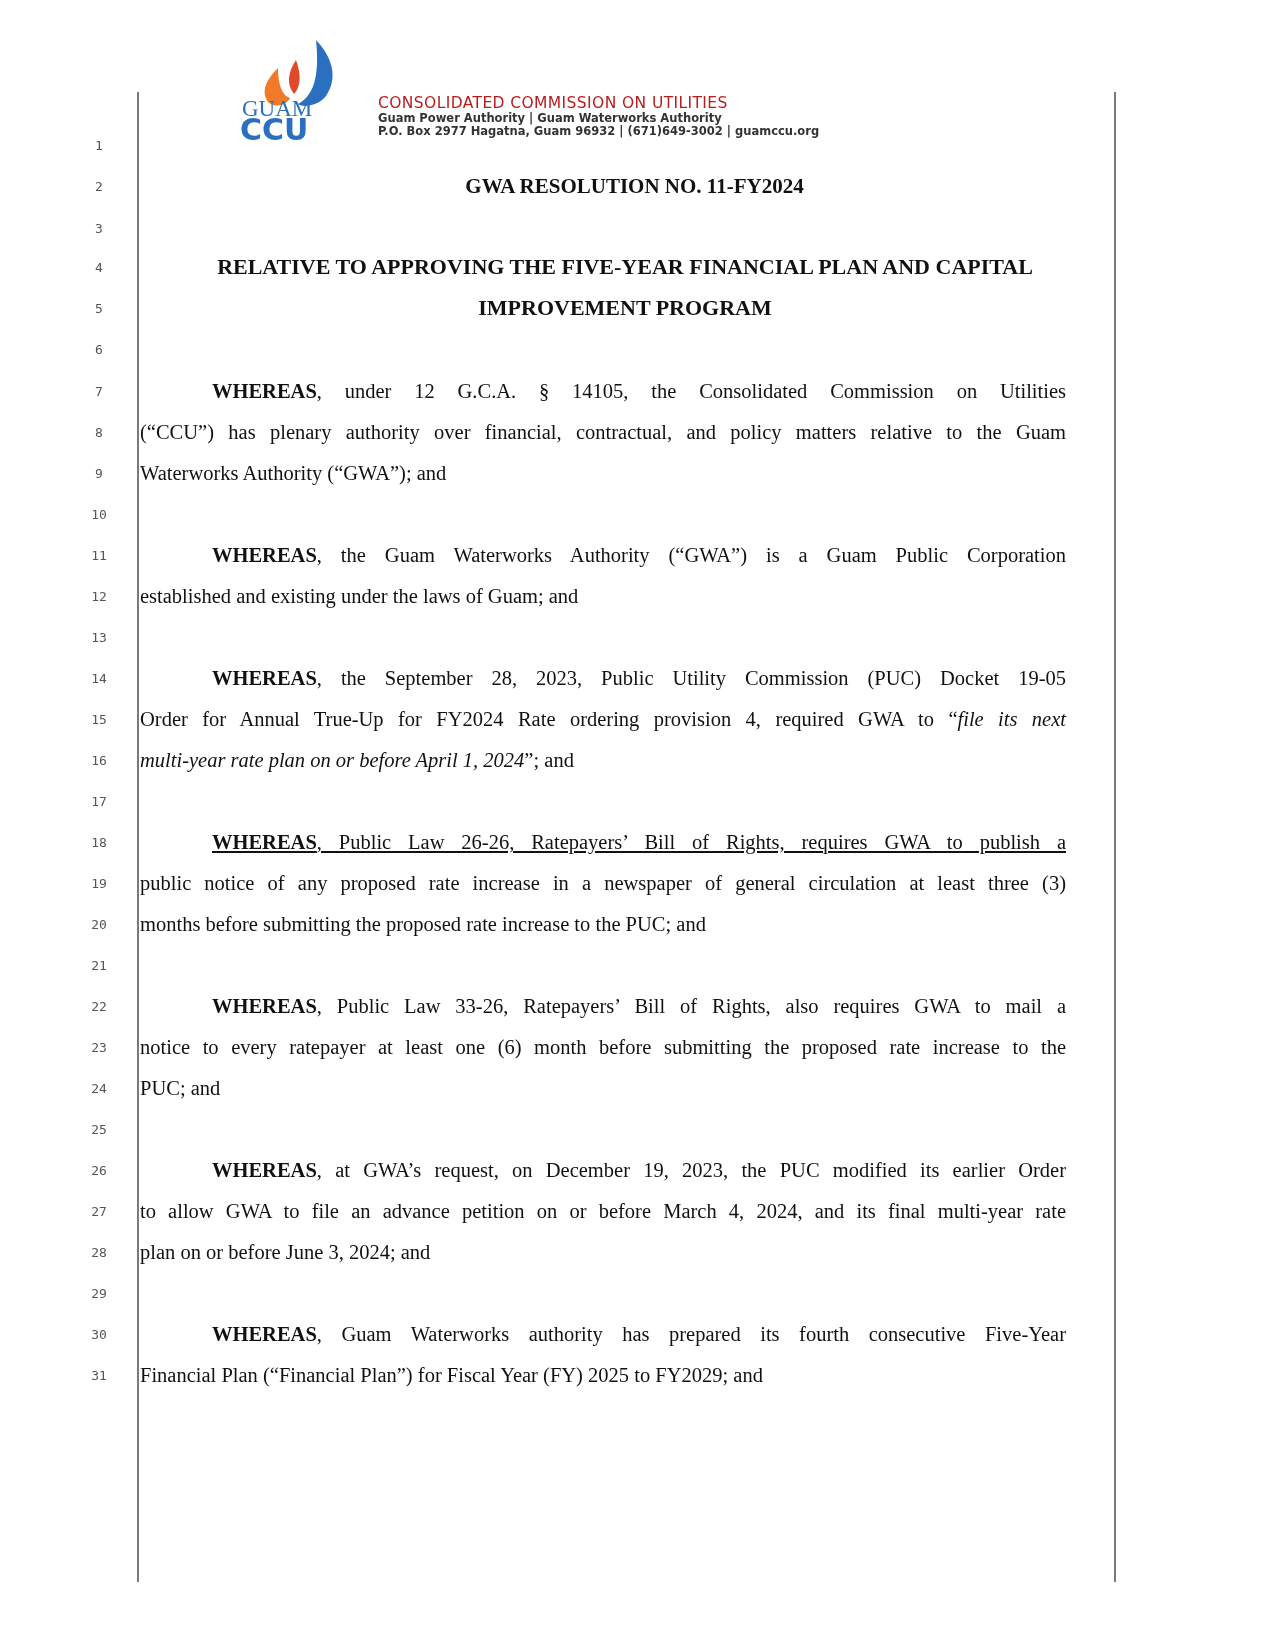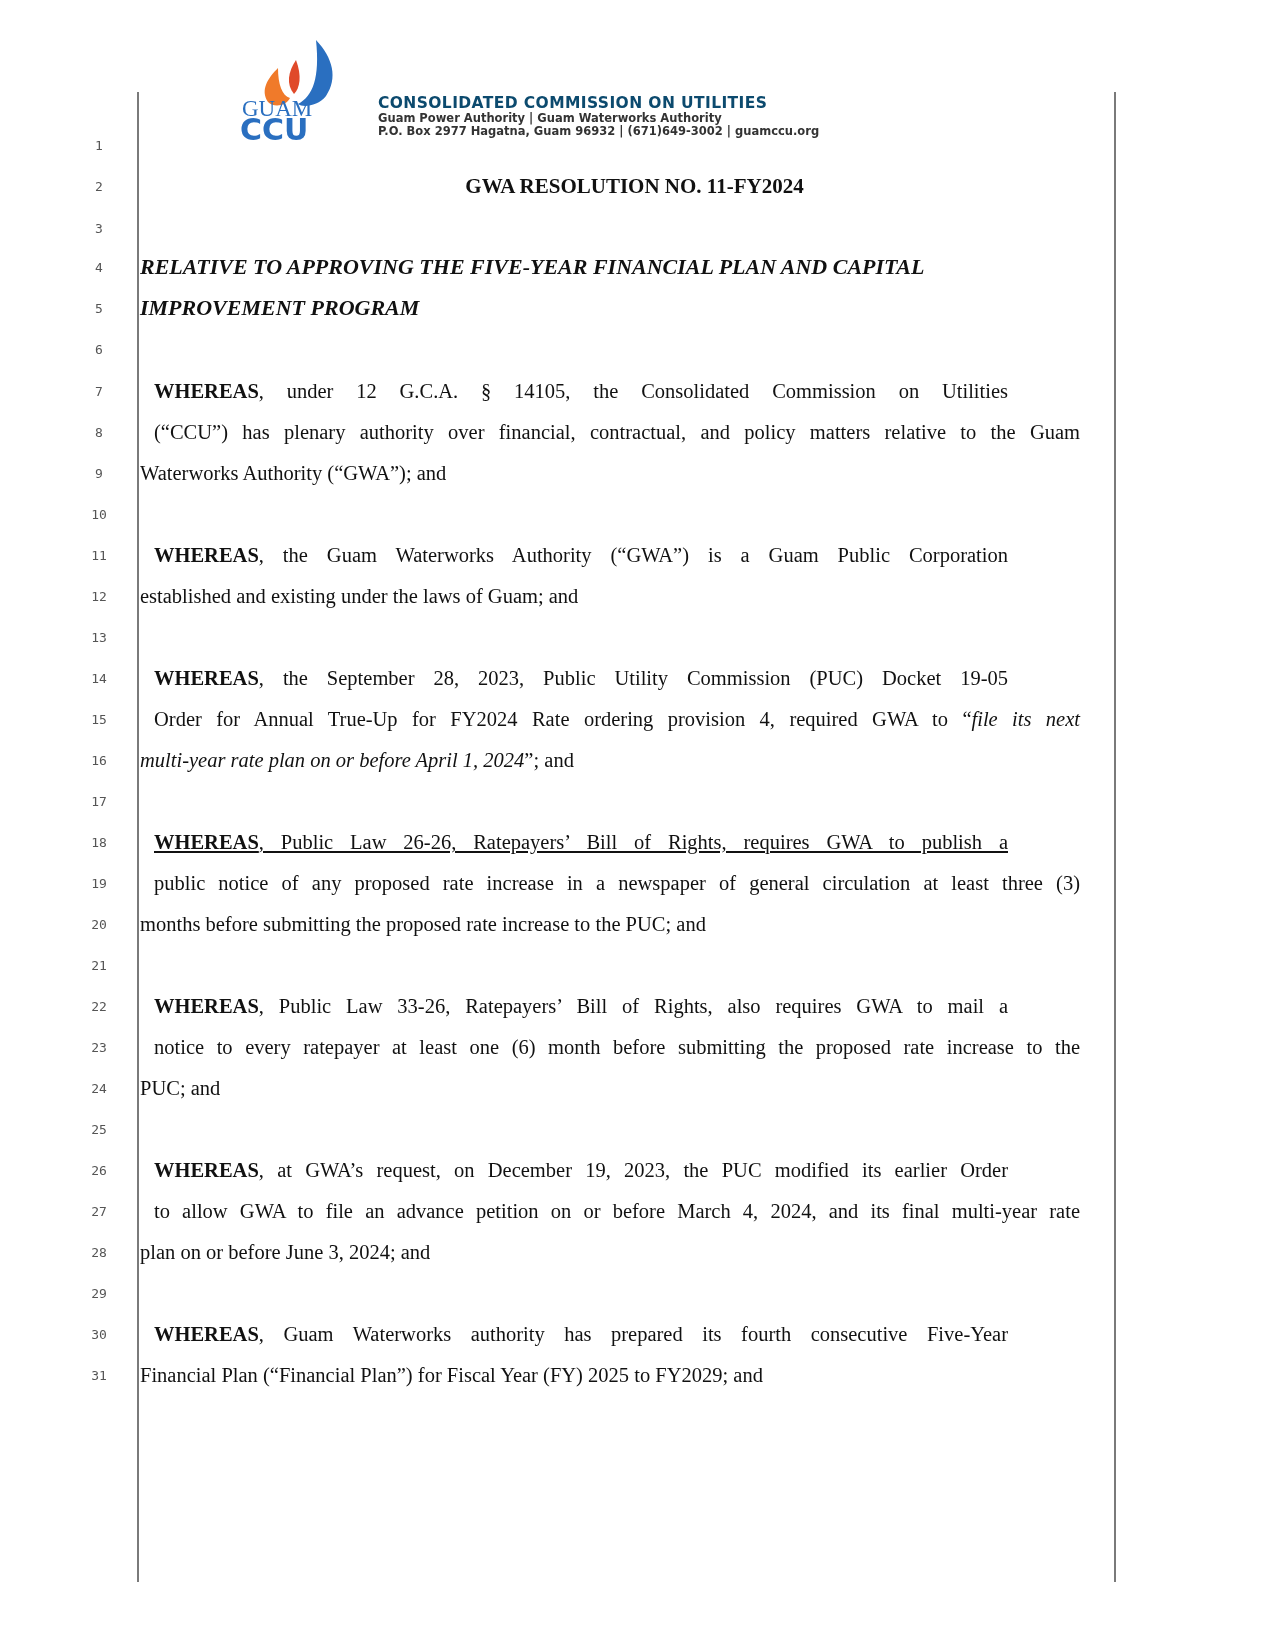--- a/index.html
+++ b/index.html
@@ -1,26 +1,26 @@
 <!DOCTYPE html>
 <html><head>
 <meta charset="utf-8">
 <style>
   html, body { margin: 0; padding: 0; background: #ffffff; }
   body { width: 1265px; height: 1638px; position: relative; overflow: hidden; font-family: "Liberation Serif", serif; color: #111; }
   .vline { position: absolute; width: 2px; background: #7a7a7a; }
   .logo { position: absolute; left: 238px; top: 38px; width: 120px; height: 110px; }
   .hdr { position: absolute; left: 378px; top: 94px; font-family: "DejaVu Sans", sans-serif; }
-  .hdr-title { font-size: 15.5px; font-weight: bold; letter-spacing: 0.4px; color: #0c4a6e; }
+  .hdr-title { font-size: 15.5px; font-weight: normal; letter-spacing: 0.4px; color: #b91c1c; }
   .hdr-sub { font-size: 11.5px; font-weight: bold; color: #333; line-height: 13px; }
   .lnum { position: absolute; left: 82px; width: 34px; text-align: center; font-family: "DejaVu Sans Mono", monospace; font-size: 13px; color: #555; }
   .res-no { position: absolute; left: 0; width: 1265px; top: 174px; text-align: center; padding-left: 4px; box-sizing: border-box; font-size: 21px; font-weight: bold; }
-  .title { position: absolute; left: 140px; width: 970px; font-size: 22px; font-weight: bold; font-style: italic; }
+  .title { position: absolute; left: 140px; width: 970px; text-align: center; font-size: 22px; font-weight: bold; }
   .line { position: absolute; left: 140px; font-size: 20.5px; white-space: nowrap; }
-  .line.justify { width: 926px; text-align: justify; text-align-last: justify; padding-left: 14px; }
+  .line.justify { width: 926px; text-align: justify; text-align-last: justify; }
   .indent { padding-left: 72px; }
   b { font-weight: bold; }
 </style>
 </head>
 <body>
 
 <div class="vline" style="left:137px; top:92px; height:1490px;"></div>
 <div class="vline" style="left:1114px; top:92px; height:1490px;"></div>
 
 <div class="logo">

